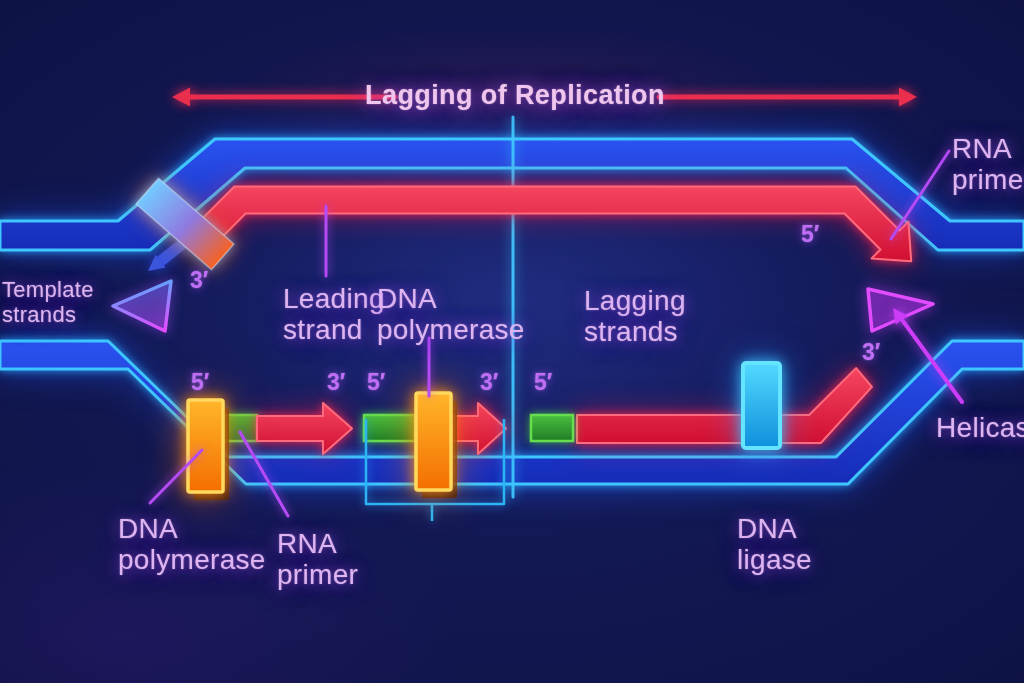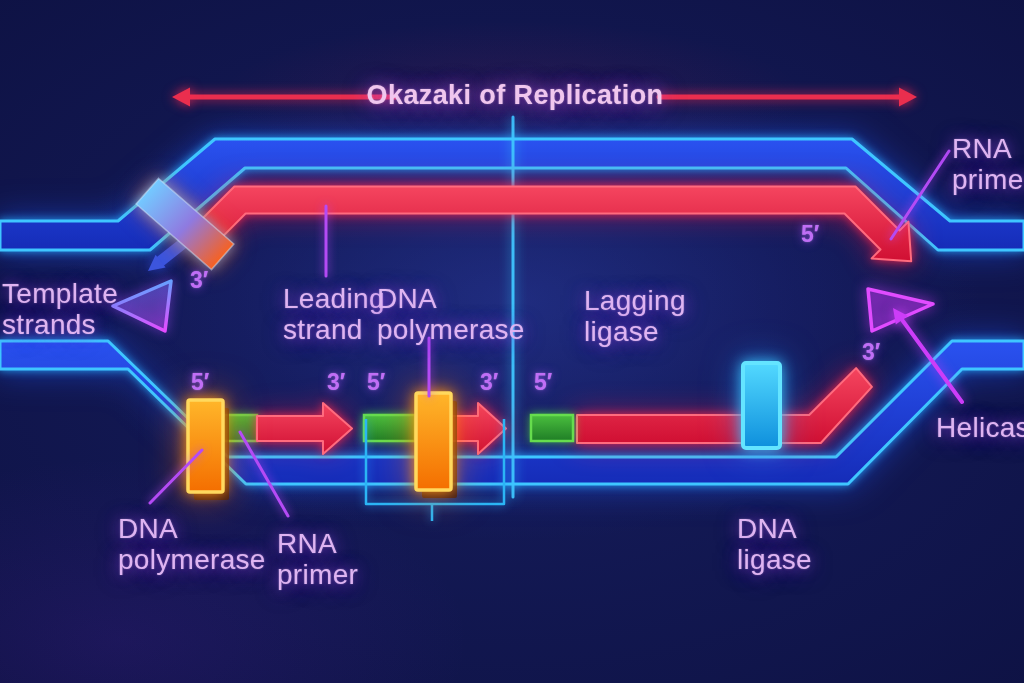--- a/index.html
+++ b/index.html
@@ -156,30 +156,30 @@
     <g>
       <line class="titlearrow" x1="395" y1="97" x2="188" y2="97"></line>
       <polygon class="titlehead" points="190,87.5 190,106.5 172,97"></polygon>
     </g>
     <g>
       <line class="titlearrow" x1="659" y1="97" x2="901" y2="97"></line>
       <polygon class="titlehead" points="899,87.5 899,106.5 917,97"></polygon>
     </g>
   </svg>
 
-  <div class="title">Okazaki of Replication</div>
+  <div class="title">Lagging of Replication</div>
 
-  <div class="lbl" style="left:2px;top:278px;font-size:28px;">Template
+  <div class="lbl" style="left:2px;top:278px;font-size:22px;">Template
 strands</div>
   <div class="lbl" style="left:283px;top:283px;">Leading
 strand</div>
   <div class="lbl" style="left:377px;top:283px;">DNA
 polymerase</div>
   <div class="lbl" style="left:584px;top:285px;">Lagging
-ligase</div>
+strands</div>
   <div class="lbl" style="left:952px;top:133px;">RNA
 primer</div>
   <div class="lbl" style="left:936px;top:412px;">Helicase</div>
   <div class="lbl" style="left:118px;top:513px;">DNA
 polymerase</div>
   <div class="lbl" style="left:277px;top:528px;">RNA
 primer</div>
   <div class="lbl" style="left:737px;top:513px;">DNA
 ligase</div>
 

